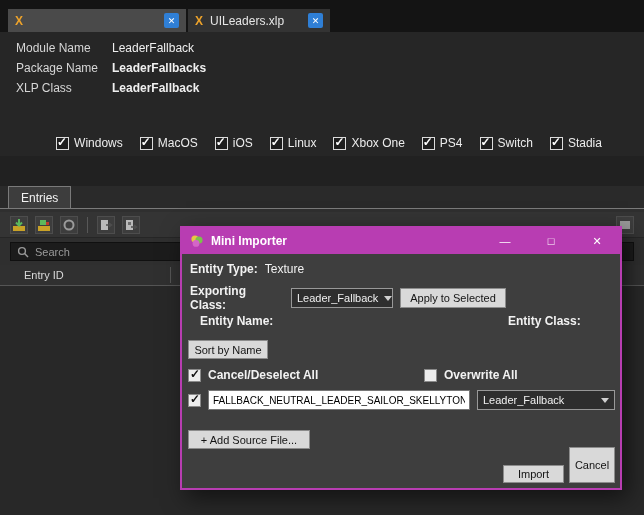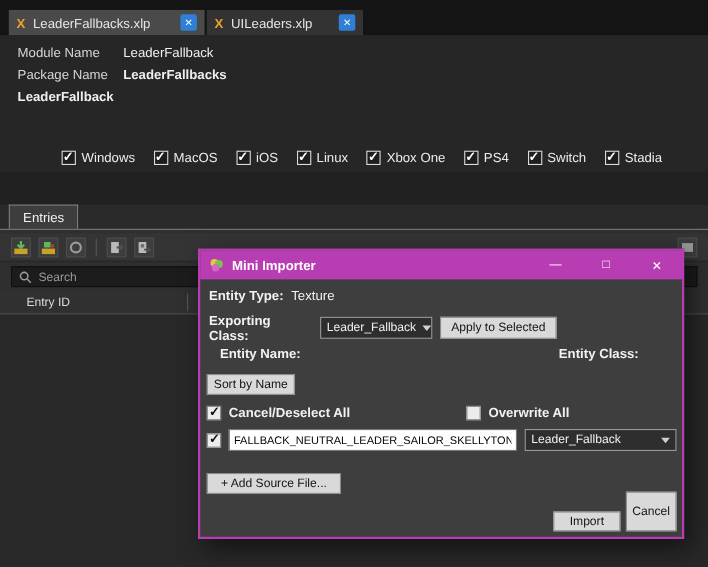--- a/index.html
+++ b/index.html
@@ -111,40 +111,40 @@
   .hrow { display: flex; align-items: center; gap: 7px; }
 </style>
 </head>
 <body>
 
 <div class="screen">
 
   <div class="topbar">
     <div class="doc-tab tab1 active">
       <span class="xlp-glyph">X</span>
-      <span>LeaderFallbacks.xlp</span>
       <span class="tab-close">✕</span>
     </div>
     <div class="doc-tab tab2">
       <span class="xlp-glyph">X</span>
       <span>UILeaders.xlp</span>
       <span class="tab-close">✕</span>
     </div>
   </div>
 
   <div class="props">
     <div class="prop-row">
       <span class="prop-label">Module Name</span>
       <span class="prop-value">LeaderFallback</span>
     </div>
     <div class="prop-row bold">
       <span class="prop-label">Package Name</span>
       <span class="prop-value">LeaderFallbacks</span>
     </div>
     <div class="prop-row bold">
+      <span class="prop-label">XLP Class</span>
       <span class="prop-value">LeaderFallback</span>
     </div>
   </div>
 
   <div class="platforms">
     <label class="platform">
       <span class="cb cb-dark checked"></span>
       <span>Windows</span>
     </label>
     <label class="platform">

